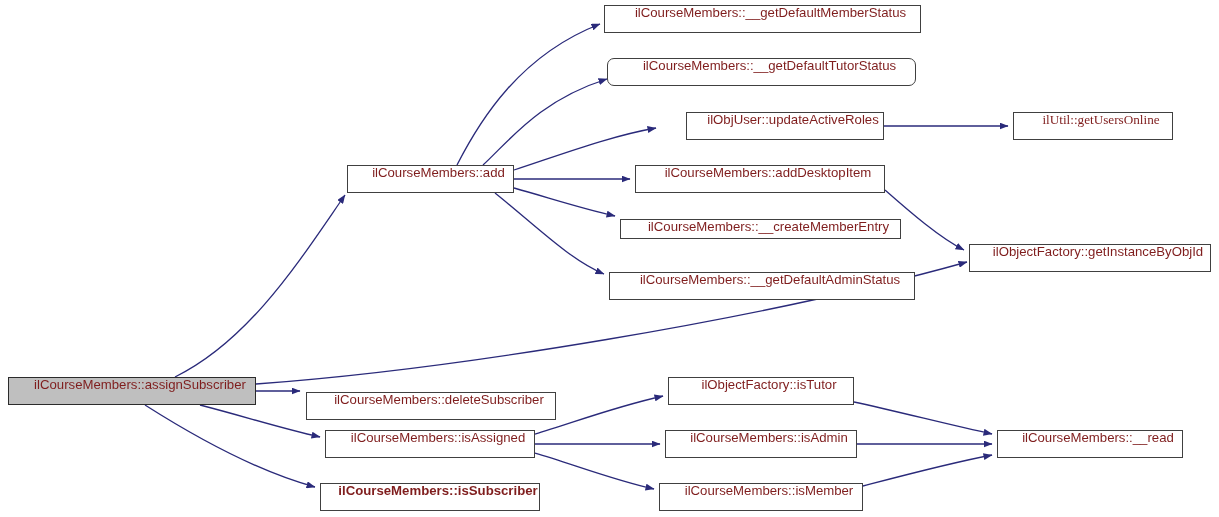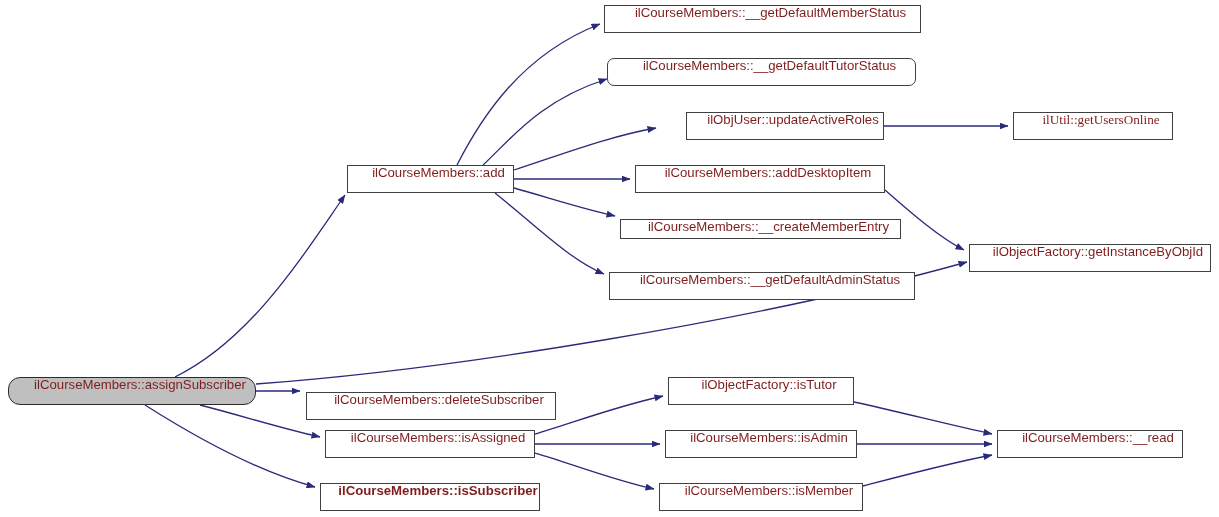--- a/index.html
+++ b/index.html
@@ -74,21 +74,21 @@
         <path d="M 885,190 C 910,212 940,238 964,250" fill="none" stroke="#2a2a7a" stroke-width="1.3" marker-end="url(#arrowhead)"></path>
         <path d="M 535,434 C 570,424 610,408 663,396" fill="none" stroke="#2a2a7a" stroke-width="1.3" marker-end="url(#arrowhead)"></path>
         <path d="M 535,444 L 660,444" fill="none" stroke="#2a2a7a" stroke-width="1.3" marker-end="url(#arrowhead)"></path>
         <path d="M 535,453 C 570,463 610,479 654,489" fill="none" stroke="#2a2a7a" stroke-width="1.3" marker-end="url(#arrowhead)"></path>
         <path d="M 854,402 C 900,412 950,425 992,434" fill="none" stroke="#2a2a7a" stroke-width="1.3" marker-end="url(#arrowhead)"></path>
         <path d="M 857,444 L 992,444" fill="none" stroke="#2a2a7a" stroke-width="1.3" marker-end="url(#arrowhead)"></path>
         <path d="M 863,486 C 905,475 950,463 992,455" fill="none" stroke="#2a2a7a" stroke-width="1.3" marker-end="url(#arrowhead)"></path>
       </g>
   </svg>
   <div id="nodes-group">
-      <div class="node highlight" style="left: 8px; top: 377px; width: 248px; height: 28px; border-radius: 12px;">
+      <div class="node highlight" style="left: 8px; top: 377px; width: 248px; height: 28px;">
         <span class="node-label">ilCourseMembers::assignSubscriber</span>
       </div>
       <div class="node" style="left: 347px; top: 165px; width: 167px; height: 28px;">
         <span class="node-label">ilCourseMembers::add</span>
       </div>
       <div class="node" style="left: 604px; top: 5px; width: 317px; height: 28px;">
         <span class="node-label">ilCourseMembers::__getDefaultMemberStatus</span>
       </div>
       <div class="node" style="left: 607px; top: 58px; width: 309px; height: 28px; border-radius: 7px;">
         <span class="node-label">ilCourseMembers::__getDefaultTutorStatus</span>

